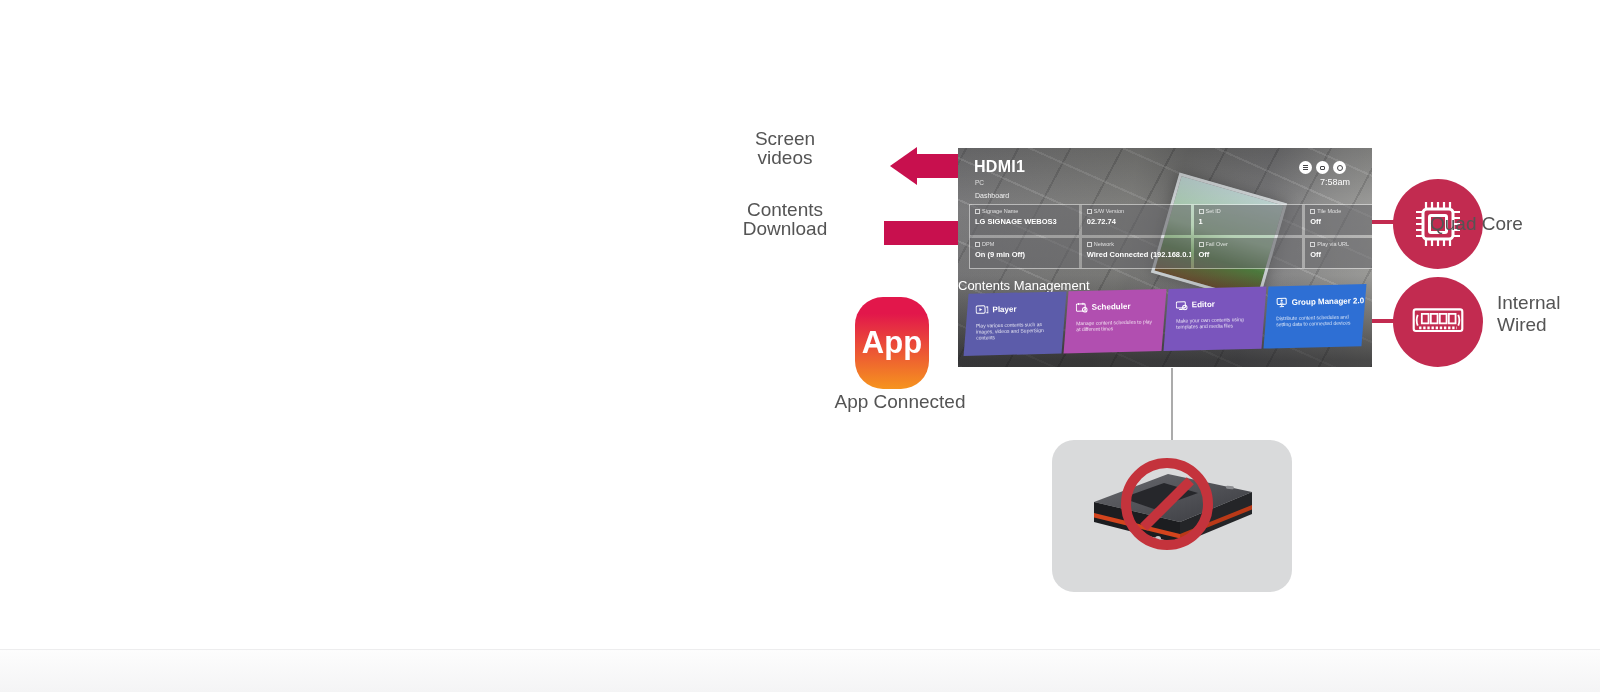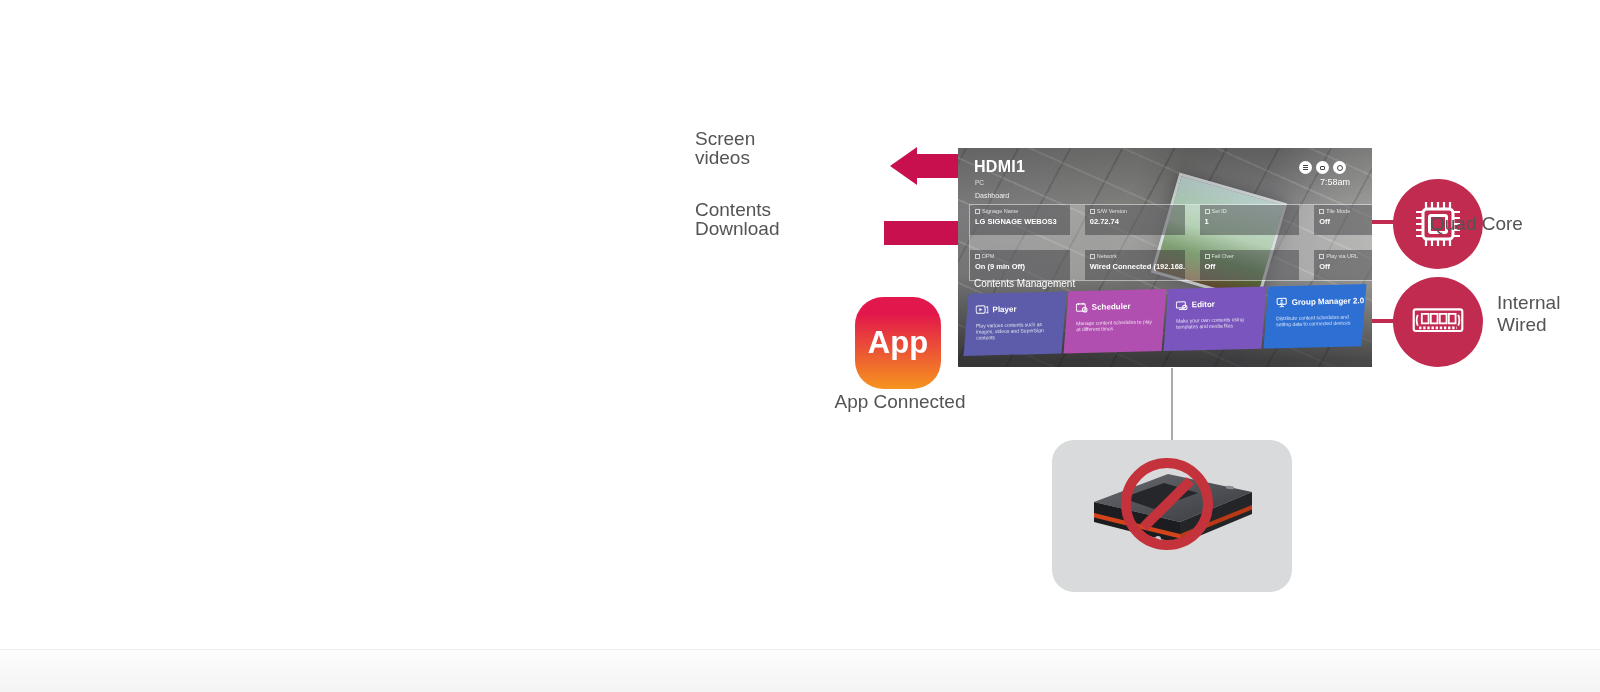--- a/index.html
+++ b/index.html
@@ -6,21 +6,21 @@
   html,body { background:#fff; }
   body { font-family:"Liberation Sans", sans-serif; }
   .stage { position:relative; width:1600px; height:692px; background:#fff; overflow:hidden; }
 
   
   .footer-band { position:absolute; left:0; top:649px; width:1600px; height:43px;
     background:linear-gradient(180deg,#fdfdfd,#f4f4f5); border-top:1px solid #ededee; }
 
   
   .anno { position:absolute; color:var(--label-text,#545454); font-size:19px; line-height:19px; }
-  .anno.right { width:180px; text-align:left; }
+  .anno.right { width:180px; text-align:center; }
   #label-screen-defects { left:695px; top:129px; }
   #label-contents-download { left:695px; top:200px; }
   #label-app-execution { left:810px; top:392px; width:180px; text-align:center; }
   #label-quad-core { left:1430px; top:213px; line-height:22px; white-space:nowrap; }
   #label-internal-memory { left:1497px; top:292px; line-height:22px; }
 
   
   .arrow { position:absolute; }
   #arrow-screen-defects { left:890px; top:147px; width:82px; height:38px; }
   #arrow-screen-defects .head { position:absolute; left:0; top:0; width:0; height:0;
@@ -29,21 +29,21 @@
   #arrow-screen-defects .tail { position:absolute; left:26px; top:7px; width:56px; height:24px;
     background:var(--arrow,#c8104e); }
   #arrow-contents-download { left:884px; top:214px; width:102px; height:38px; }
   #arrow-contents-download .tail { position:absolute; left:0; top:7px; width:75px; height:24px;
     background:var(--arrow,#c8104e); }
   #arrow-contents-download .head { position:absolute; left:74px; top:0; width:0; height:0;
     border-top:19px solid transparent; border-bottom:19px solid transparent;
     border-left:27px solid var(--arrow,#c8104e); }
 
   
-  .app-icon { position:absolute; left:855px; top:297px; width:86px; height:92px; border-radius:28px;
+  .app-icon { position:absolute; left:855px; top:297px; width:74px; height:92px; border-radius:28px;
     background:linear-gradient(180deg,var(--app-gradient-top,#e2174b) 18%,var(--app-gradient-bottom,#f6941e) 100%);
     display:flex; align-items:center; justify-content:center;
     color:#fff; font-size:31px; font-weight:bold; }
 
   
   .screen { position:absolute; left:958px; top:148px; width:414px; height:219px; overflow:hidden;
     background:
       linear-gradient(115deg, rgba(255,255,255,.10), rgba(0,0,0,.16) 45%, rgba(255,255,255,.08) 75%),
       repeating-linear-gradient(24deg, rgba(255,255,255,.15) 0 2px, rgba(255,255,255,0) 2px 38px),
       repeating-linear-gradient(-62deg, rgba(25,25,28,.18) 0 2px, rgba(0,0,0,0) 2px 46px),
@@ -59,28 +59,28 @@
   .scr-src { position:absolute; left:17px; top:31px; font-size:6.5px; color:rgba(255,255,255,.78); }
   .scr-page { position:absolute; left:17px; top:44px; font-size:7px; color:rgba(255,255,255,.9); }
   .quick-icons { position:absolute; left:341px; top:13px; display:flex; gap:4px; }
   .qi { width:13px; height:13px; border-radius:50%; background:#fff; display:flex; align-items:center; justify-content:center; }
   .qi .g-list { width:5px; height:5px; background:repeating-linear-gradient(#454548 0 1px, transparent 1px 2px); }
   .qi .g-lock { width:5px; height:4px; border:1px solid #454548; border-radius:1px; }
   .qi .g-gear { width:6px; height:6px; border:1.6px solid #454548; border-radius:50%; }
   .scr-time { position:absolute; right:22px; top:29px; font-size:9px; font-weight:normal; }
 
   .info-grid { position:absolute; left:11px; top:56px; width:446px;
-    display:grid; grid-template-columns:repeat(4,1fr); grid-template-rows:30px 30px; gap:15px;
+    display:grid; grid-template-columns:repeat(4,1fr); grid-template-rows:30px 30px; gap:3px;
     background:rgba(255,255,255,.28); border:1px solid rgba(255,255,255,.28); }
   .cell { background:rgba(42,44,48,.42); padding:3px 5px; overflow:hidden; }
   .cell-label { display:flex; align-items:center; gap:2px; font-size:5.5px; color:rgba(255,255,255,.78); white-space:nowrap; }
   .cell-icon { width:5px; height:5px; border:1px solid rgba(255,255,255,.7); flex:0 0 auto; }
   .cell-value { margin-top:3px; font-size:7.5px; font-weight:bold; color:#fff; white-space:nowrap; }
 
-  .cm-title { position:absolute; left:16px; top:130px; font-size:10px; color:#fff; }
+  .cm-title { position:absolute; left:0; top:130px; font-size:13px; color:#fff; }
   .tiles { position:absolute; left:8px; top:141px; width:398px; height:62px; display:flex; gap:2px;
     transform:rotate(-1.4deg); }
   .tile { flex:1; transform:skewX(-6deg); color:#fff; overflow:hidden; }
   .tile-inner { transform:skewX(6deg); padding:11px 8px 0 9px; }
   .tile-head { display:flex; align-items:center; gap:4px; }
   .tile-head svg { flex:0 0 auto; }
   .tile-name { font-size:8px; font-weight:bold; white-space:nowrap; }
   .tile-desc { margin-top:7px; font-size:5px; line-height:6px; color:rgba(255,255,255,.82); }
 
   

